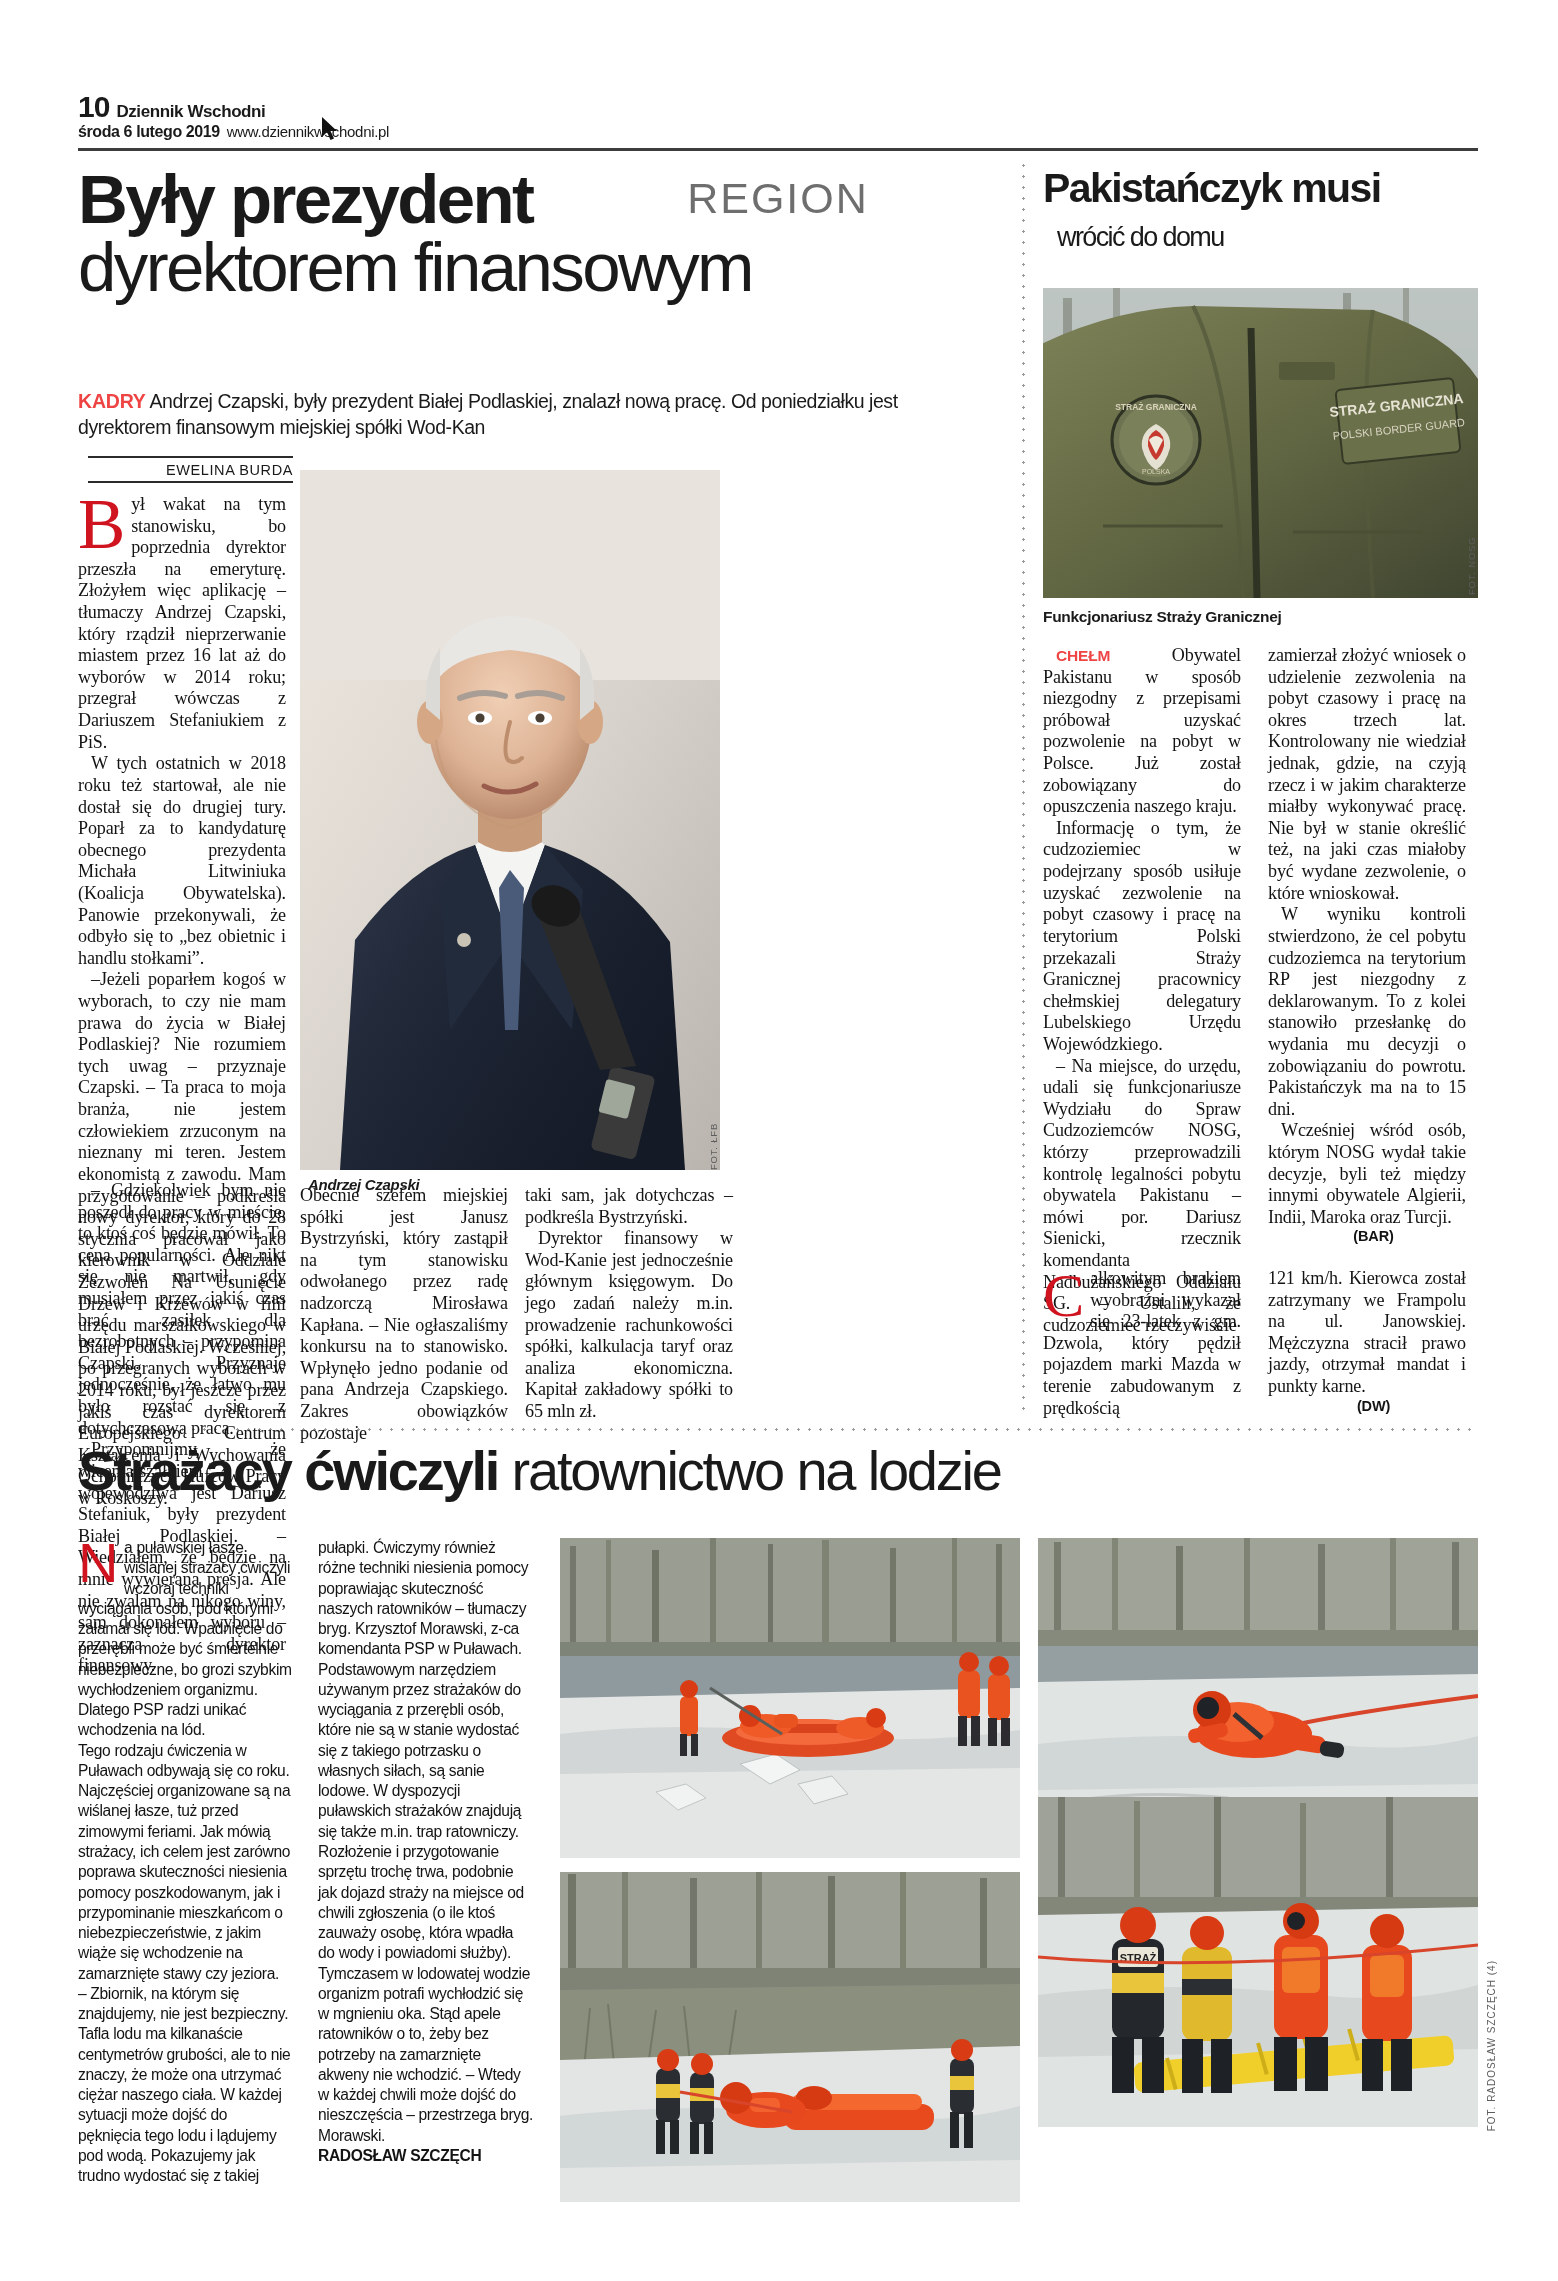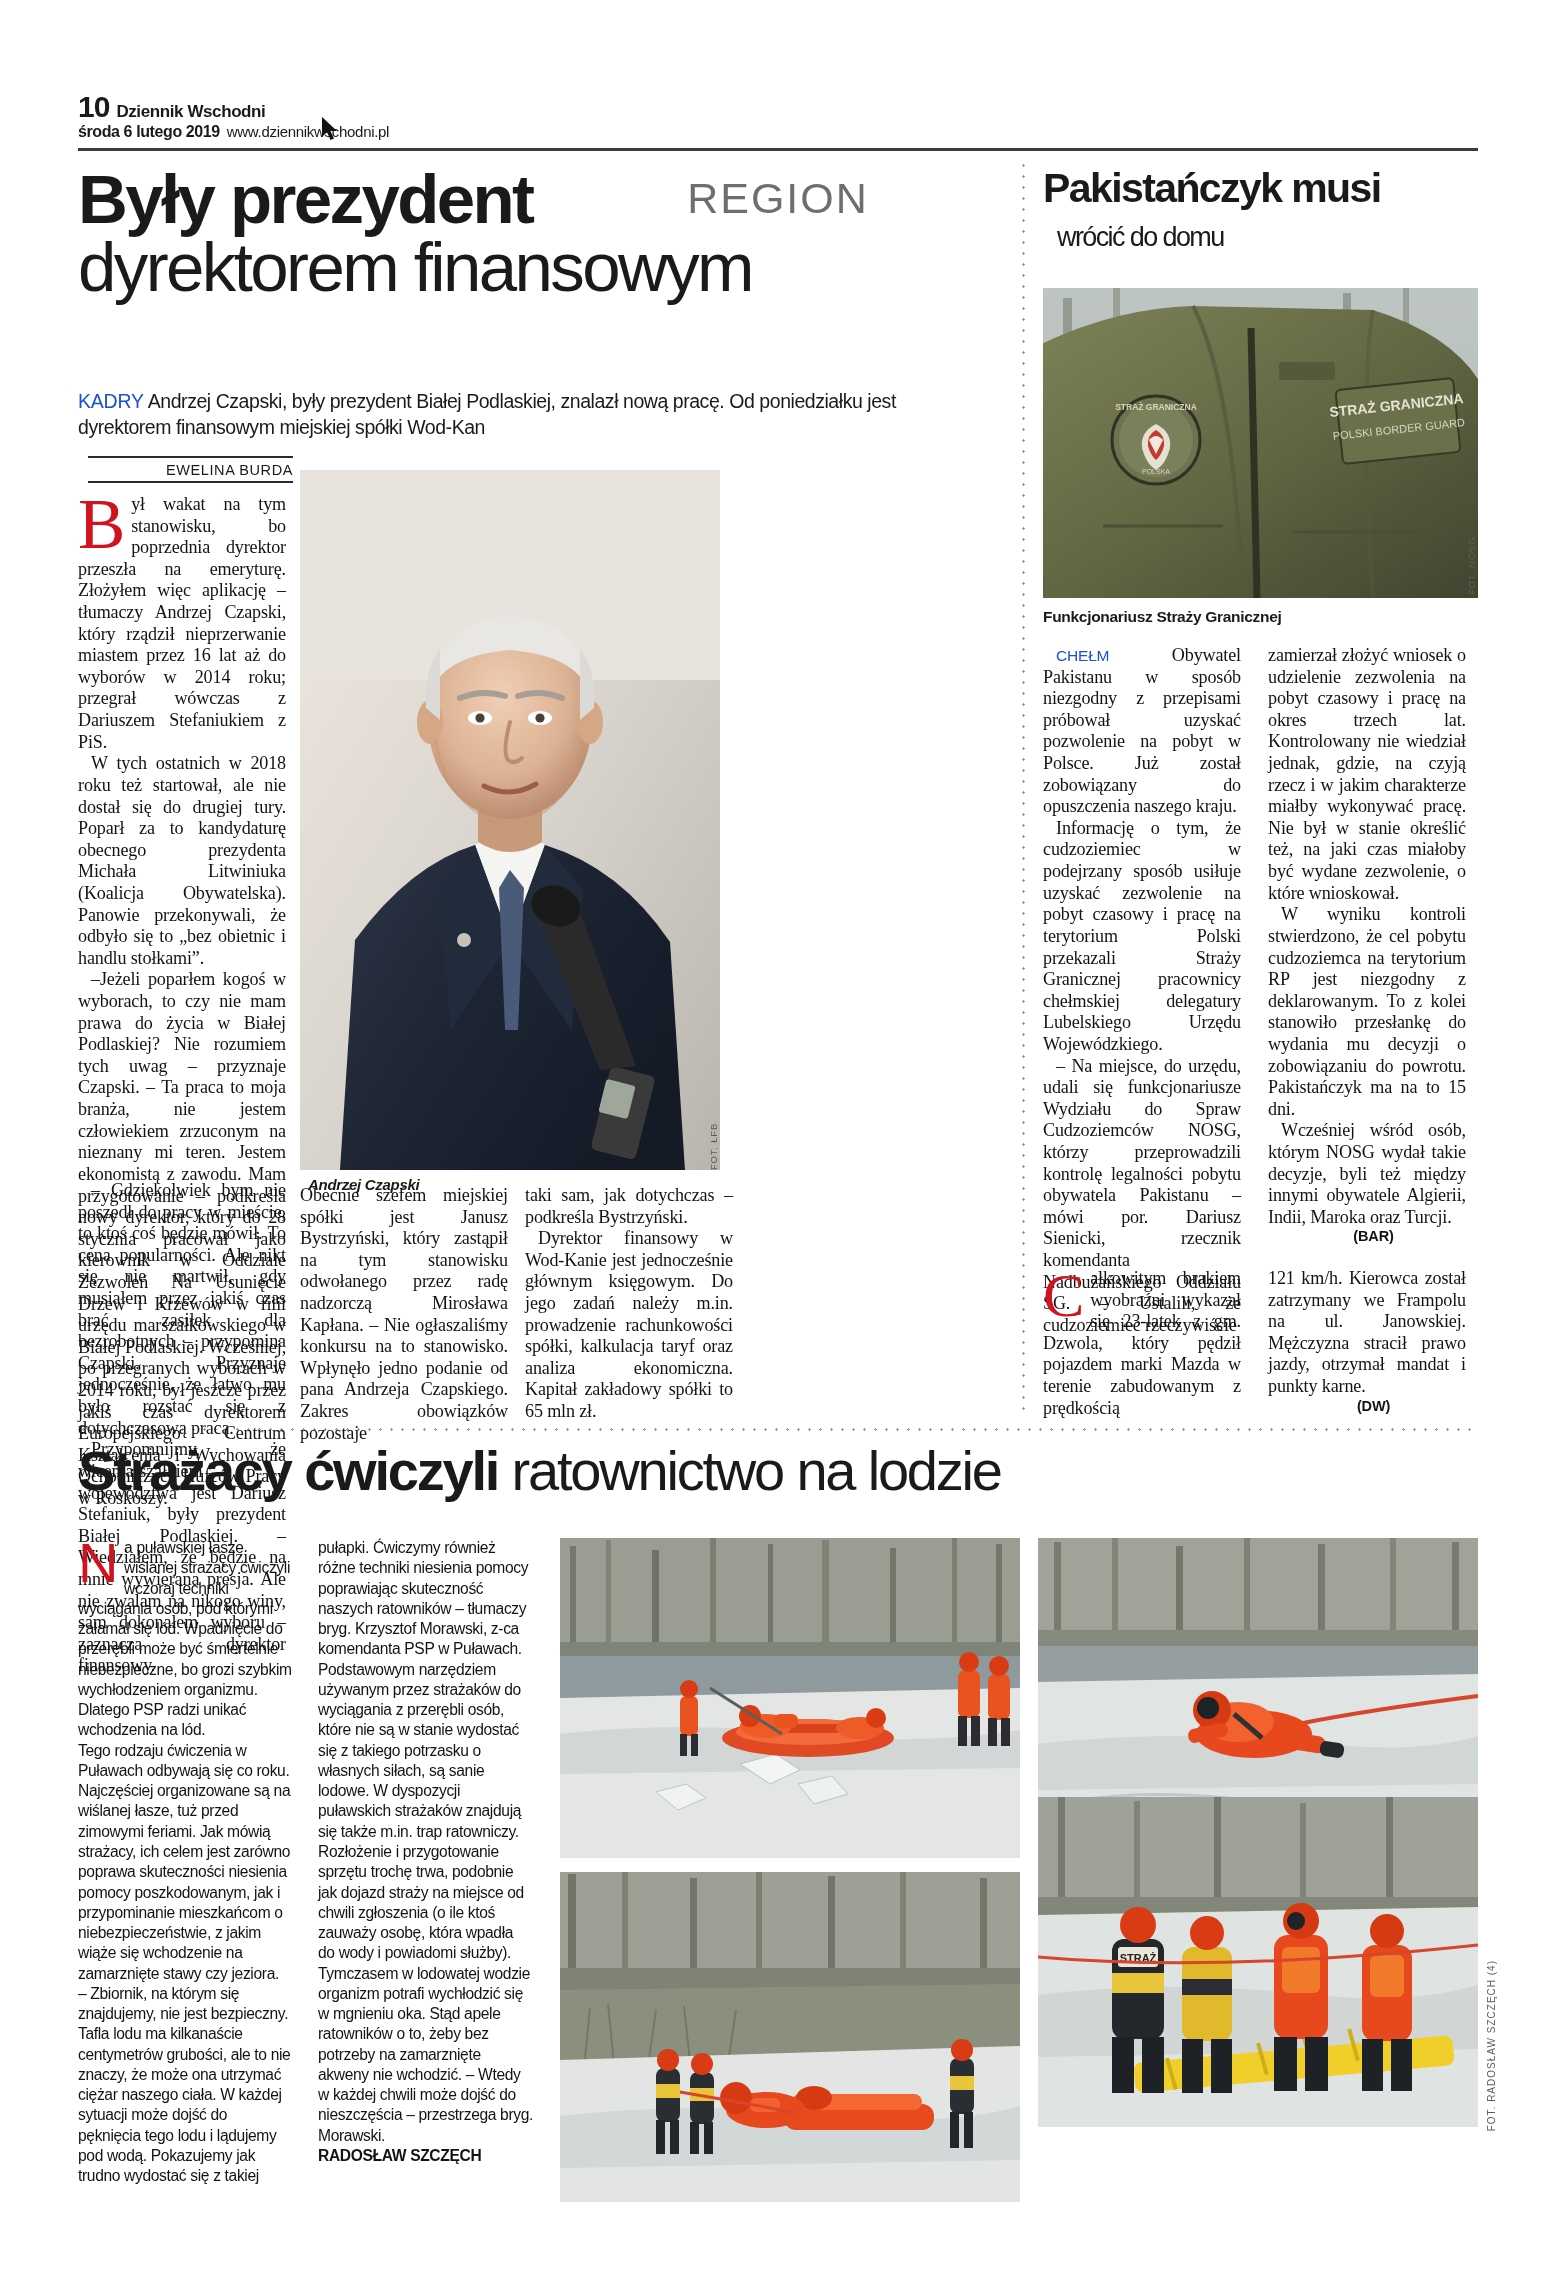--- a/index.html
+++ b/index.html
@@ -38,21 +38,21 @@
     position:absolute;left:78px;top:1428px;width:1400px;height:3px;
     background-image:radial-gradient(circle, #9a9a9a 1.2px, transparent 1.3px);
     background-size:11px 3px;background-repeat:repeat-x;
   }
 
   
   .lead-head{position:absolute;left:78px;top:168px;width:930px;}
   .hl1{font-size:69px;font-weight:bold;letter-spacing:-2.6px;line-height:0.94;margin:0;}
   .hl2{font-size:69px;font-weight:300;letter-spacing:-2.6px;line-height:1.02;margin:0;}
   .lead-deck{position:absolute;left:78px;top:389px;width:890px;font-size:19.5px;line-height:1.33;letter-spacing:-0.45px;}
-  .kicker{color:#1d4ed8;font-weight:normal;letter-spacing:-0.2px;}
+  .kicker{color:#ef4444;font-weight:bold;letter-spacing:-0.2px;}
 
   .byline-wrap{position:absolute;left:88px;top:456px;width:205px;text-align:center;}
   .byline-rule{height:2px;background:#2b2b2b;}
   .byline{font-size:14.5px;letter-spacing:0.6px;padding:4px 0 3px;text-align:right;}
 
   .serifcol{
     font-family:"Liberation Serif", serif;
     font-size:18.1px;line-height:1.195;text-align:justify;
     letter-spacing:-0.15px;
     color:#131313;

